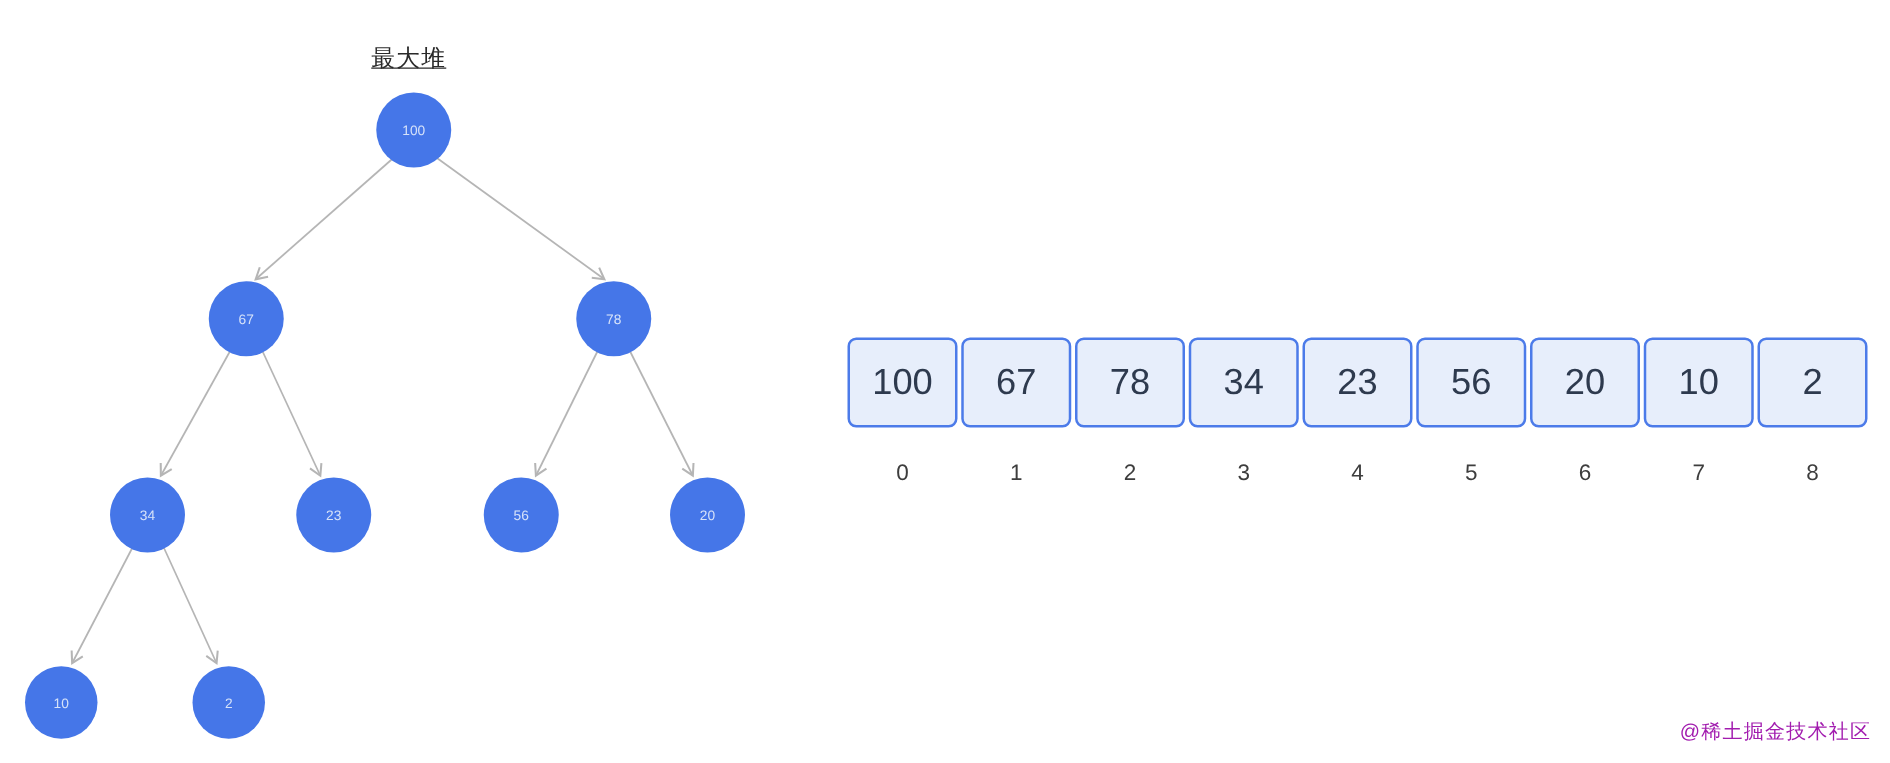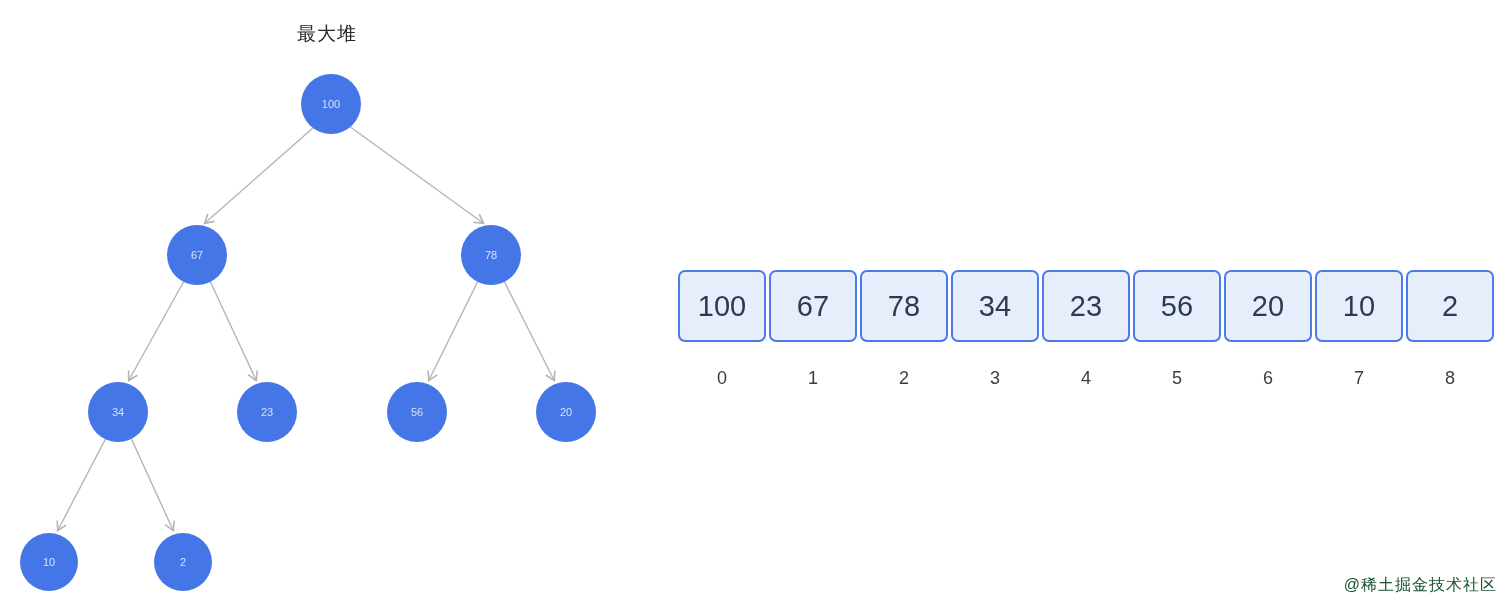--- a/index.html
+++ b/index.html
@@ -11,26 +11,27 @@
   .stage {
     position: relative;
     width: 1512px;
     height: 610px;
     background: #ffffff;
     overflow: hidden;
   }
   .diagram-title {
     position: absolute;
     left: 297px;
-    top: 21px;
+    top: 34px;
     font-size: 19px;
     font-weight: 500;
     color: #2a2a2a;
     letter-spacing: 1px;
     white-space: nowrap;
+    text-decoration: underline;
   }
   .tree-svg {
     position: absolute;
     left: 0;
     top: 0;
   }
   .tree-svg .edge {
     stroke: #b5b5b5;
     stroke-width: 1.4;
     fill: none;
@@ -76,21 +77,21 @@
     width: 88px;
     text-align: center;
     font-size: 18px;
     color: #3d3d3d;
   }
   .watermark {
     position: absolute;
     right: 15px;
     bottom: 14px;
     font-size: 16px;
-    color: #14532d;
+    color: #a21caf;
     letter-spacing: 1px;
     white-space: nowrap;
   }
 </style>
 </head>
 <body>
 
 <div class="stage">
 
   <div class="diagram-title">最大堆</div>

